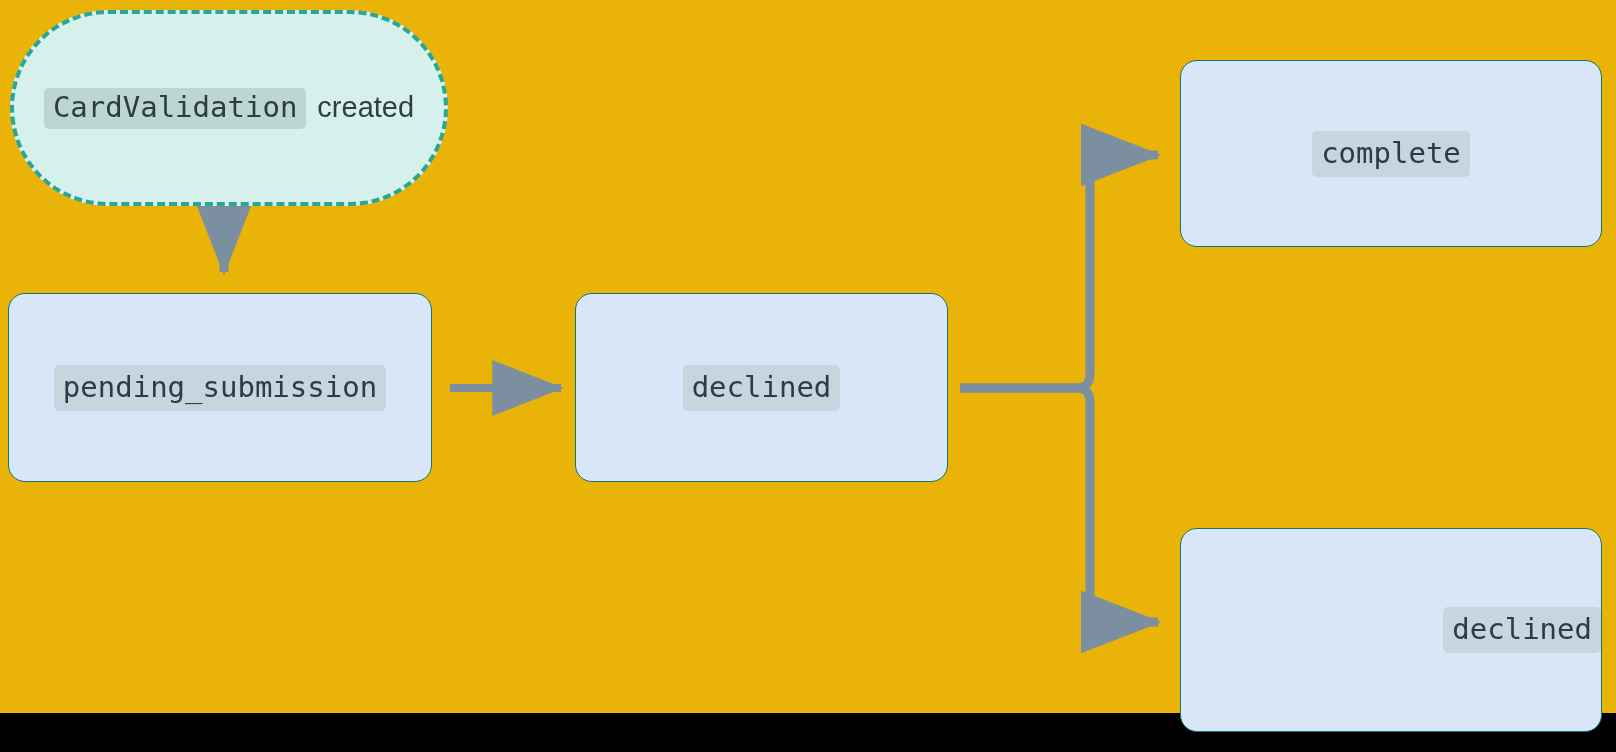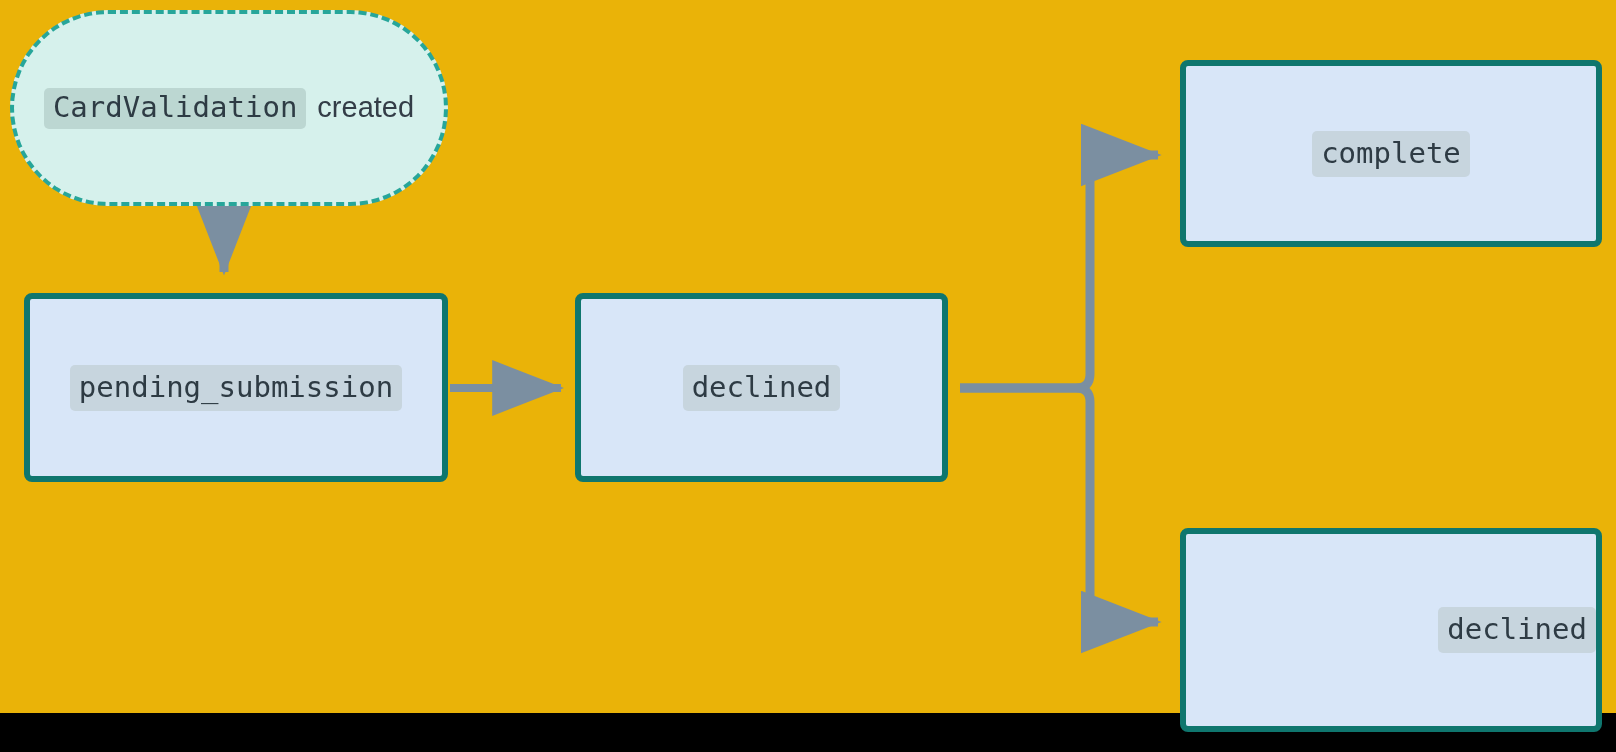--- a/index.html
+++ b/index.html
@@ -31,22 +31,22 @@
   .node {
     position: absolute;
     box-sizing: border-box;
     display: flex;
     align-items: center;
     justify-content: center;
     z-index: 2;
   }
   .node-state {
     background: #d8e6f8;
-    border: 6px solid #0f766e;
-    border-radius: 8px;
+    border: 1px solid #0f766e;
+    border-radius: 17px;
   }
   .node-start {
     background: #d6f1ec;
     border: 4px dashed #27a69a;
     border-radius: 100px;
   }
   .node-label {
     display: inline-flex;
     align-items: baseline;
     white-space: nowrap;
@@ -66,21 +66,21 @@
   }
   .plain-text {
     font-family: "Liberation Sans", sans-serif;
     font-size: 29px;
     color: #333d47;
     margin-left: 11px;
   }
 
   
   #node-start          { left: 10px;   top: 10px;  width: 438px; height: 196px; }
-  #node-pending        { left: 24px;   top: 293px; width: 424px; height: 189px; }
+  #node-pending        { left: 8px;   top: 293px; width: 424px; height: 189px; }
   #node-submitted      { left: 575px;  top: 293px; width: 373px; height: 189px; }
   #node-complete       { left: 1180px; top: 60px;  width: 422px; height: 187px; }
   #node-declined       { left: 1180px; top: 528px; width: 422px; height: 204px; justify-content: flex-end; }
 </style>
 </head>
 <body>
 
 <div id="diagram-canvas">
 
   <svg id="edge-layer" viewBox="0 0 1616 752" width="1616" height="752" xmlns="http://www.w3.org/2000/svg">

